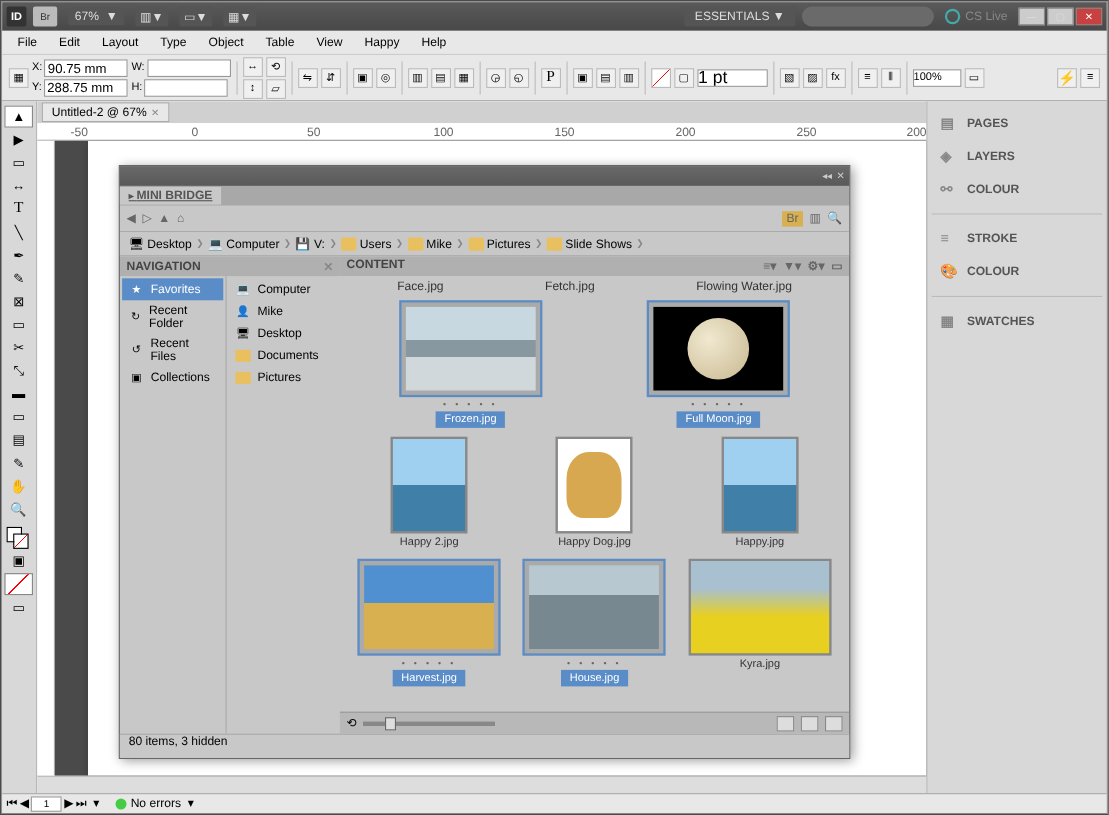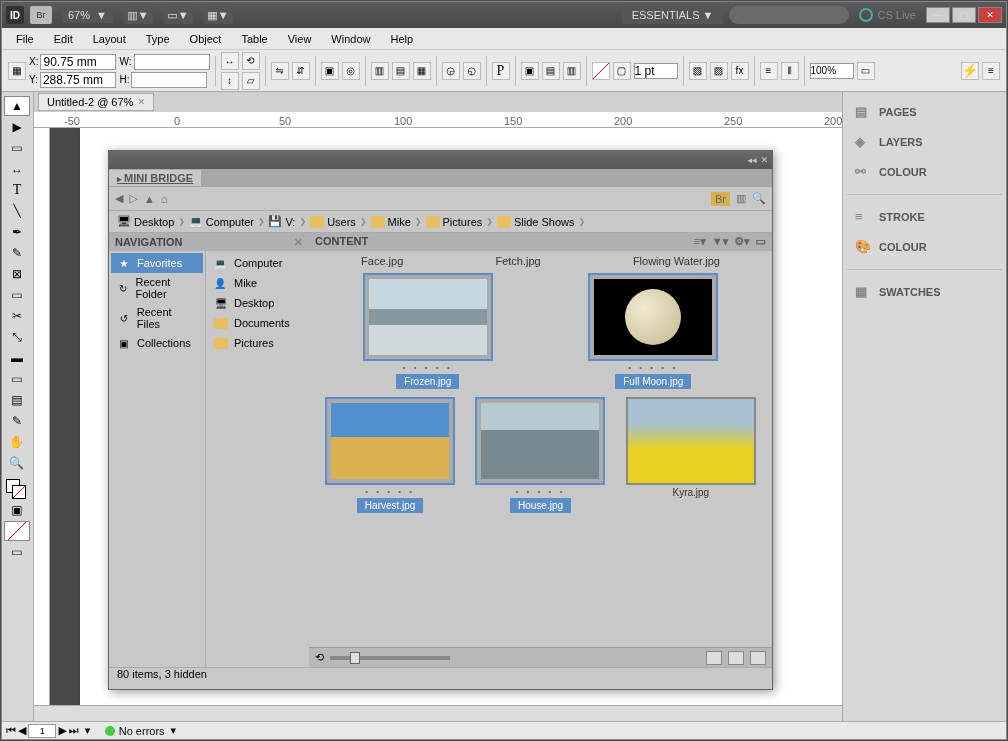--- a/index.html
+++ b/index.html
@@ -133,21 +133,21 @@
   </div>
 
   <div class="menubar">
     <span>File</span>
     <span>Edit</span>
     <span>Layout</span>
     <span>Type</span>
     <span>Object</span>
     <span>Table</span>
     <span>View</span>
-    <span>Window</span>
+    <span>Happy</span>
     <span>Help</span>
   </div>
 
   <div class="controlbar">
     <div class="icn">▦</div>
     <div class="fld">
       <div class="row">X: <input value="90.75 mm" style=""></div>
       <div class="row">Y: <input value="288.75 mm" style=""></div>
     </div>
     <div class="fld">
@@ -178,21 +178,21 @@
     <div class="icn">◵</div>
     <div class="sep"></div>
     <div class="icn" style="font-size:14px;font-family:serif;">P</div>
     <div class="sep"></div>
     <div class="icn">▣</div>
     <div class="icn">▤</div>
     <div class="icn">▥</div>
     <div class="sep"></div>
     <div class="icn" style="background:linear-gradient(135deg,#fff 48%,#f00 48%,#f00 52%,#fff 52%);"></div>
     <div class="icn">▢</div>
-    <input style="width: 44px; height: 16px; border: 1px solid rgb(153, 153, 153); font-size: 12px;" value="1 pt">
+    <input style="width: 64px; height: 16px; border: 1px solid rgb(153, 153, 153); font-size: 16px;" value="1 pt">
     <div class="sep"></div>
     <div class="icn">▧</div>
     <div class="icn">▨</div>
     <div class="icn">fx</div>
     <div class="sep"></div>
     <div class="icn">≡</div>
     <div class="icn">⫴</div>
     <div class="sep"></div>
     <input style="width: 44px; height: 16px; border: 1px solid rgb(153, 153, 153); font-size: 10px;" value="100%">
     <div class="icn">▭</div>
@@ -439,20 +439,40 @@
             </div>
             <div class="thumb sel">
               <div class="timg">
                 <div class="inner img-moon"></div>
               </div>
               <div class="dots">• • • • •</div>
               <div class="tname">Full Moon.jpg</div>
             </div>
           </div>
           <div class="thumbrow">
+            <div class="thumb small">
+              <div class="timg">
+                <div class="inner img-beach"></div>
+              </div>
+              <div class="tname">Happy 2.jpg</div>
+            </div>
+            <div class="thumb small">
+              <div class="timg">
+                <div class="inner img-dog"></div>
+              </div>
+              <div class="tname">Happy Dog.jpg</div>
+            </div>
+            <div class="thumb small">
+              <div class="timg">
+                <div class="inner img-beach"></div>
+              </div>
+              <div class="tname">Happy.jpg</div>
+            </div>
+          </div>
+          <div class="thumbrow">
             <div class="thumb sel">
               <div class="timg">
                 <div class="inner img-harvest"></div>
               </div>
               <div class="dots">• • • • •</div>
               <div class="tname">Harvest.jpg</div>
             </div>
             <div class="thumb sel">
               <div class="timg">
                 <div class="inner img-house"></div>

